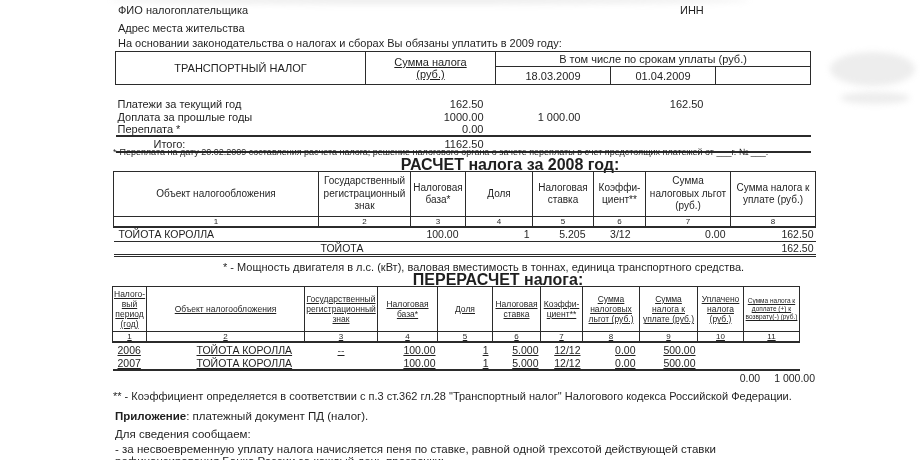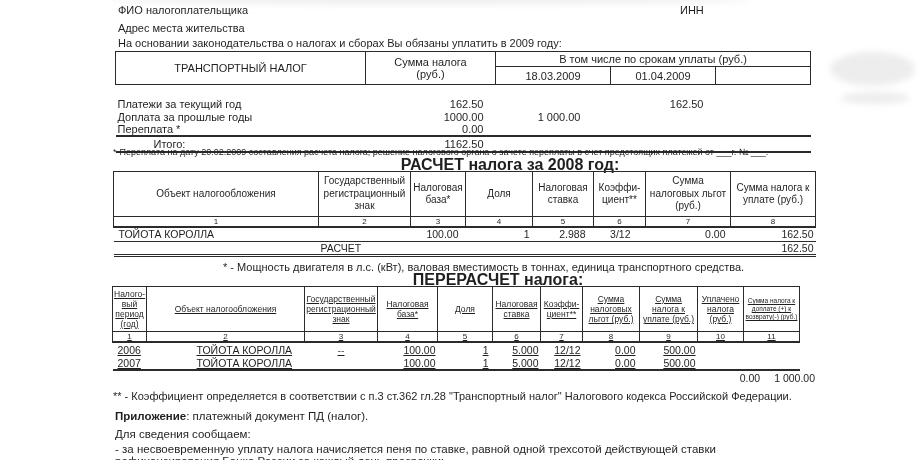--- a/index.html
+++ b/index.html
@@ -19,21 +19,21 @@
   .t1 .dates th{height:15px;}
   .t1 td{padding:0 2px;font-size:11px;vertical-align:middle;}
   .t1 tbody tr{height:13px;}
   .t1 tbody tr.first td{padding-top:13px;}
   .num{text-align:right;white-space:nowrap;}
   .t1 .sumcol{padding-right:12px;}
   .t1 .d1col{padding-right:30px;}
   .t1 .d2col{padding-right:12px;}
   .t1 tr.total td{border-top:2px solid #2b2b2b;border-bottom:2px solid #2b2b2b;height:14px;}
   .t1 .total-lbl{padding-left:38px;}
-  .narrowhdr{width:88px;margin:0 auto;}
+  .narrowhdr{width:88px;margin:0 auto;text-decoration:underline;}
   
   .t2{width:702px;font-size:10.5px;}
   .t2 th{border:1px solid #2b2b2b;font-weight:normal;font-size:10px;line-height:1.25;text-align:center;vertical-align:middle;padding:2px 2px;height:40px;}
   .t2 .nums td, .t3 .nums td{border:1px solid #2b2b2b;border-bottom:2px solid #2b2b2b;font-size:8px;line-height:1;text-align:center;height:9px;padding:0;}
   .t2 tbody td{padding:0 2px;font-size:10.5px;}
   .t2 tr.data{height:14px;}
   .t2 tr.data td{border-bottom:1px solid #2b2b2b;}
   .t2 tr.itogo{height:13px;}
   .t2 tr.itogo td{border-bottom:3px double #2b2b2b;}
   .t3{width:687px;text-decoration:underline;}
@@ -158,28 +158,28 @@
         <td>7</td>
         <td>8</td>
       </tr>
     </thead>
     <tbody>
       <tr class="data">
         <td style="padding-left:5px;white-space:nowrap;">ТОЙОТА КОРОЛЛА</td>
         <td></td>
         <td class="num" style="padding-right:7px;">100.00</td>
         <td class="num" style="padding-right:3px;">1</td>
-        <td class="num" style="padding-right:8px;">2.988</td>
+        <td class="num" style="padding-right:8px;">5.205</td>
         <td class="num" style="padding-right:15px;">3/12</td>
         <td class="num" style="padding-right:5px;">0.00</td>
         <td class="num" style="padding-right:2px;">162.50</td>
       </tr>
       <tr class="itogo">
         <td></td>
-        <td>РАСЧЕТ</td>
+        <td>ТОЙОТА</td>
         <td></td>
           <td></td>
           <td></td>
           <td></td>
           <td></td>
         <td class="num" style="padding-right:2px;">162.50</td>
       </tr>
     </tbody>
   </table>
 

